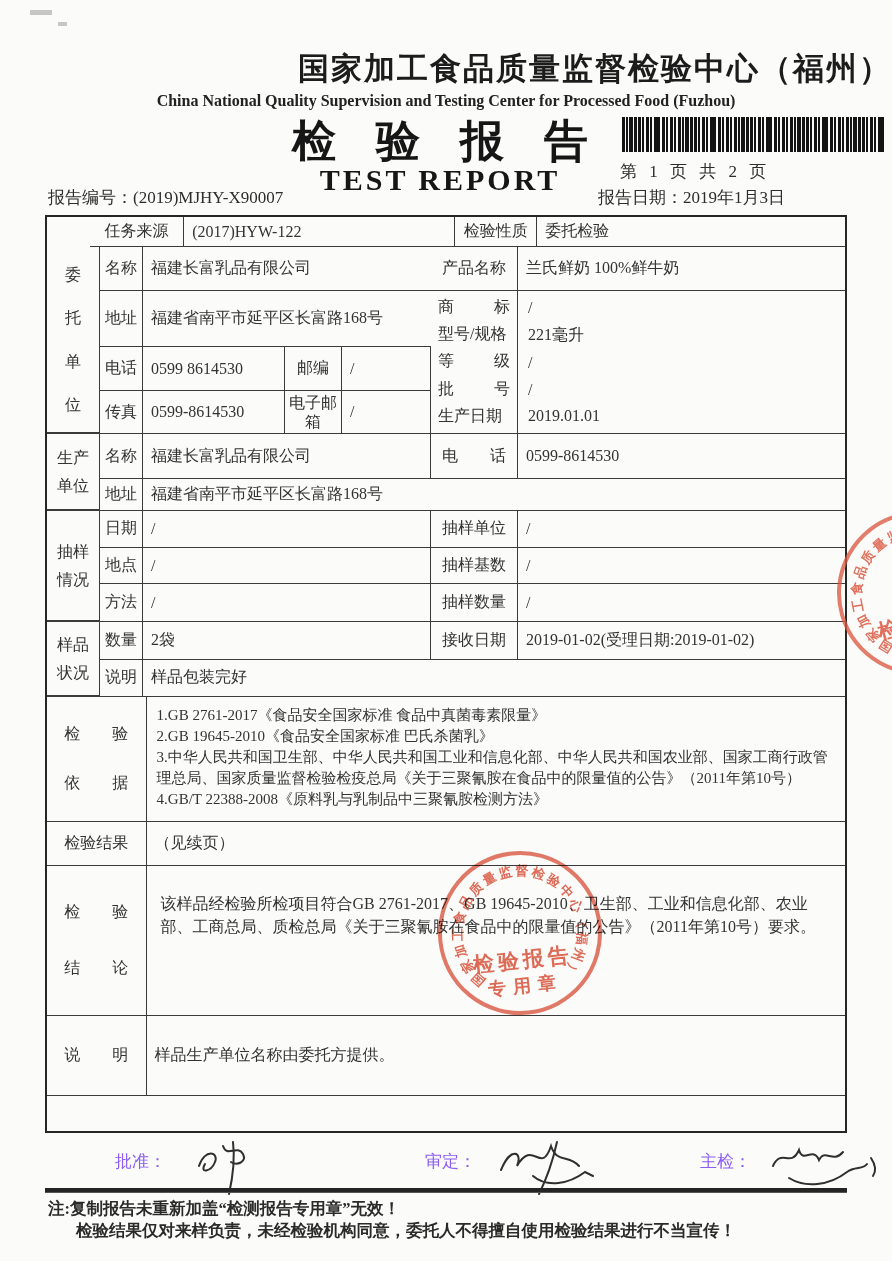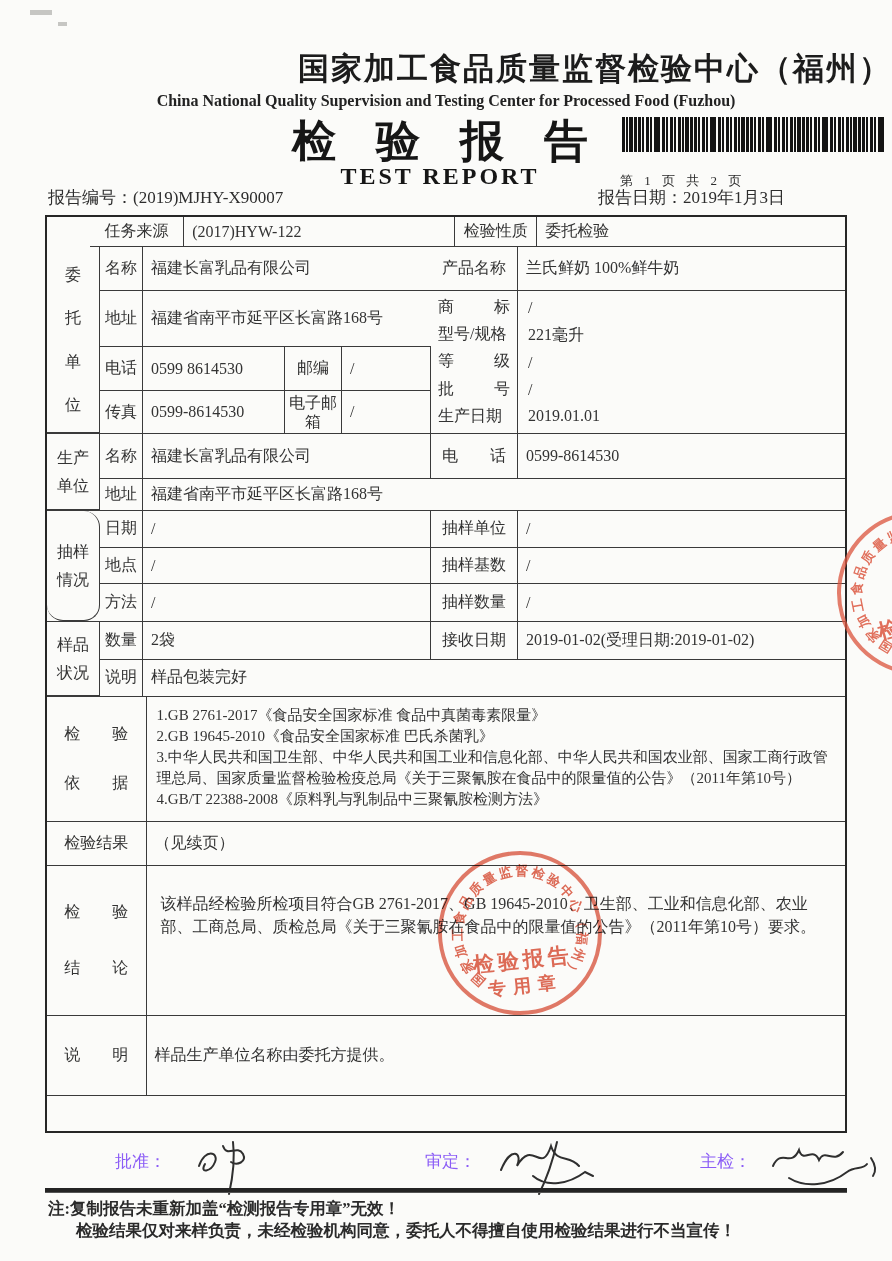--- a/index.html
+++ b/index.html
@@ -5,27 +5,27 @@
   html,body{margin:0;padding:0;background:#e8e8e6;}
   .page{position:relative;width:892px;height:1261px;margin:0 auto;background:#fbfbf9;
         font-family:"Liberation Serif","DejaVu Serif",serif;color:#333;overflow:hidden;}
   .abs{position:absolute;}
   
   .org-cn{top:48px;left:0;width:100%;text-align:right;font-size:31px;font-weight:bold;
           letter-spacing:2px;color:#1c1c1c;}
   .org-en{top:92px;left:0;width:100%;text-align:center;font-size:16px;font-weight:bold;color:#222;}
   .title-cn{top:112px;left:120px;width:640px;text-align:center;font-size:44px;font-weight:bold;
             letter-spacing:40px;text-indent:40px;color:#161616;}
-  .title-en{top:163px;left:120px;width:640px;text-align:center;font-size:24px;font-weight:bold;
+  .title-en{top:163px;left:120px;width:640px;text-align:center;font-size:30px;font-weight:bold;
             letter-spacing:3px;color:#161616;}
   .barcode{top:117px;left:622px;width:264px;height:35px;background:
      repeating-linear-gradient(90deg,#141414 0 2px,transparent 2px 4px),
      repeating-linear-gradient(90deg,#141414 0 3px,transparent 3px 8px),
      repeating-linear-gradient(90deg,#141414 0 1px,transparent 1px 7px);}
-  .pageinfo{top:172px;left:620px;font-size:13px;letter-spacing:4px;color:#2d2d2d;}
+  .pageinfo{top:160px;left:620px;font-size:17px;letter-spacing:4px;color:#2d2d2d;}
   .meta-left{top:186px;left:48px;font-size:17px;color:#2d2d2d;}
   .meta-right{top:186px;left:598px;font-size:17px;color:#2d2d2d;}
   
   .report-table{top:215px;left:45px;width:802px;height:918px;border:2px solid #262626;
                 box-sizing:border-box;font-size:16px;color:#333;}
   .row{display:flex;box-sizing:border-box;}
   .cell{box-sizing:border-box;border-right:1px solid #3a3a3a;border-bottom:1px solid #3a3a3a;
         display:flex;align-items:center;padding:0 8px;overflow:hidden;}
   .cell:last-child{border-right:none;}
   .lab{justify-content:center;padding:0 2px;}
@@ -153,21 +153,21 @@
           <div class="cell" style="width:327px;">0599-8614530</div>
         </div>
         <div class="row" style="height:31px;">
           <div class="cell lab noborder-b" style="width:43px;">地址</div>
           <div class="cell noborder-b" style="width:702px;">福建省南平市延平区长富路168号</div>
         </div>
       </div>
     </div>
 
     <div class="row" style="height:111px;border-top:1px solid #3a3a3a;">
-      <div class="cell lab" style="width:57px;border-radius:16px;">
+      <div class="cell lab" style="width:57px;">
         <span class="glabel2">抽样情况</span>
       </div>
       <div class="vstack" style="width:745px;">
         <div class="row" style="height:37px;">
           <div class="cell lab" style="width:43px;">日期</div>
           <div class="cell" style="width:288px;">/</div>
           <div class="cell lab" style="width:87px;text-align:center;">抽样单位</div>
           <div class="cell" style="width:327px;">/</div>
         </div>
         <div class="row" style="height:37px;">

